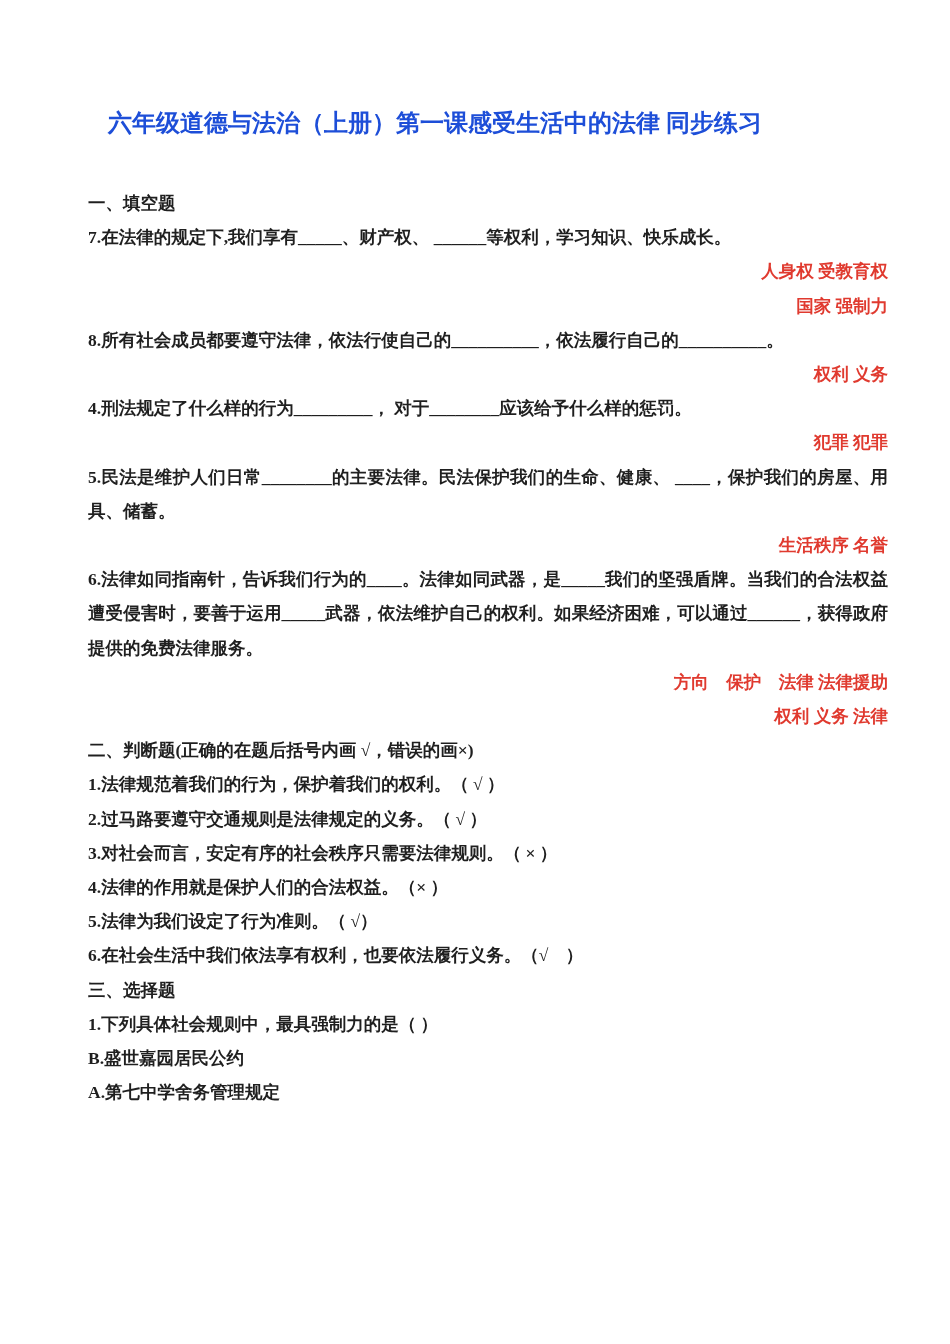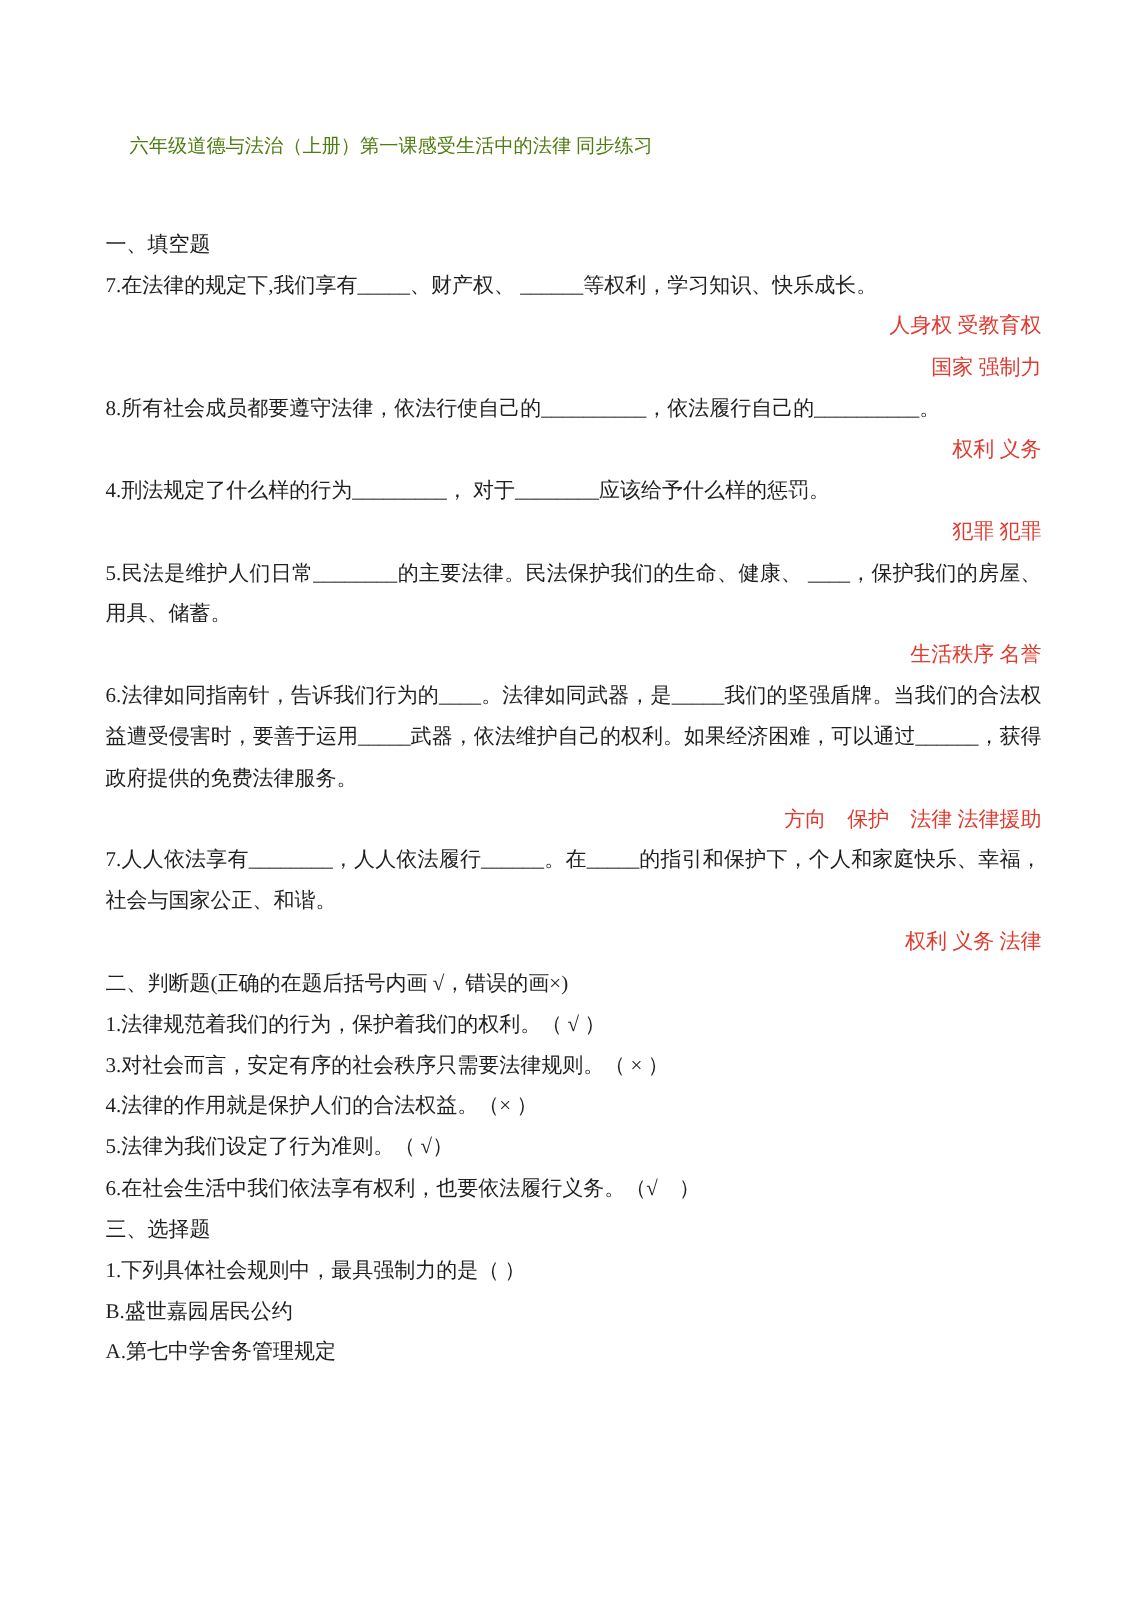--- a/index.html
+++ b/index.html
@@ -12,28 +12,29 @@
   .page {
     position: relative;
     width: 950px;
     height: 1344px;
     background: #ffffff;
     color: #1f1f1f;
     overflow: hidden;
   }
   .doc-title {
     margin: 106px 60px 0 108px;
-    font-size: 16px;
-    font-weight: 400;
+    font-size: 24px;
+    font-weight: 700;
     line-height: 34px;
     white-space: nowrap;
-    color: #4d7c0f;
+    color: #1d4ed8;
   }
   .content {
-    padding: 46px 82px 0 88px;
+    padding: 46px 62px 0 88px;
+    font-weight: bold;
   }
   .content p {
     margin: 0;
     font-size: 17.5px;
     line-height: 34.2px;
     text-align: justify;
     color: #1f1f1f;
   }
   .content p.answer {
     color: #e03a2f; 
@@ -59,25 +60,25 @@
 
     <p>4.刑法规定了什么样的行为_________， 对于________应该给予什么样的惩罚。</p>
     <p class="answer">犯罪 犯罪</p>
 
     <p>5.民法是维护人们日常________的主要法律。民法保护我们的生命、健康、 ____，保护我们的房屋、用具、储蓄。</p>
     <p class="answer">生活秩序 名誉</p>
 
     <p>6.法律如同指南针，告诉我们行为的____。法律如同武器，是_____我们的坚强盾牌。当我们的合法权益遭受侵害时，要善于运用_____武器，依法维护自己的权利。如果经济困难，可以通过______，获得政府提供的免费法律服务。</p>
     <p class="answer">方向　保护　法律 法律援助</p>
 
-    <p>7.人人依法享有________，人人依法履行______。在_____的指引和保护下，个人和家庭快乐、幸福，社会与国家公正、和谐。</p>
     <p class="answer">权利 义务 法律</p>
 
     <p>二、判断题(正确的在题后括号内画 √，错误的画×)</p>
     <p>1.法律规范着我们的行为，保护着我们的权利。（ √ ）</p>
+    <p>2.过马路要遵守交通规则是法律规定的义务。（ √ ）</p>
     <p>3.对社会而言，安定有序的社会秩序只需要法律规则。（ × ）</p>
     <p>4.法律的作用就是保护人们的合法权益。（× ）</p>
     <p>5.法律为我们设定了行为准则。（ √）</p>
     <p>6.在社会生活中我们依法享有权利，也要依法履行义务。（√　）</p>
 
     <p>三、选择题</p>
     <p>1.下列具体社会规则中，最具强制力的是（ ）</p>
     <p>B.盛世嘉园居民公约</p>
     <p>A.第七中学舍务管理规定</p>
   </div>

